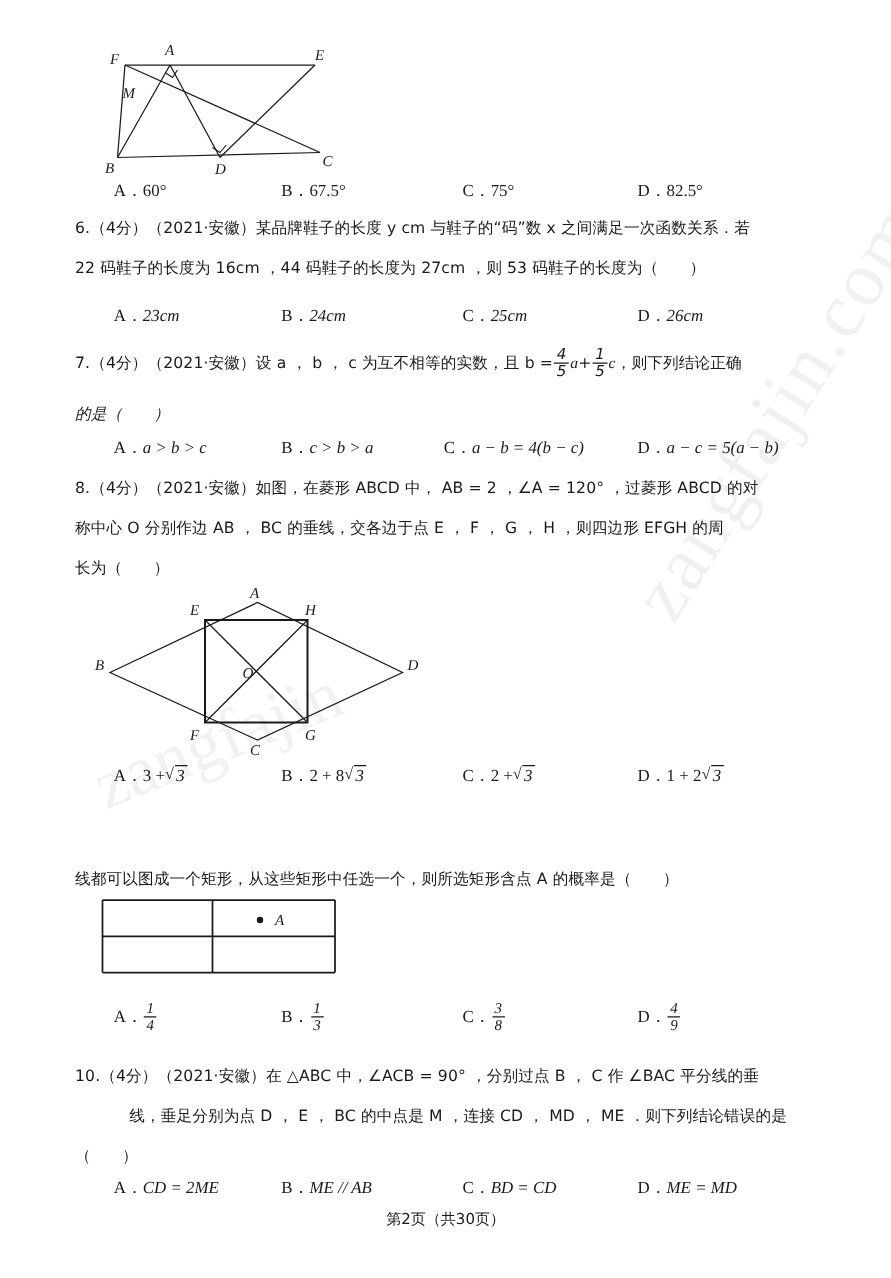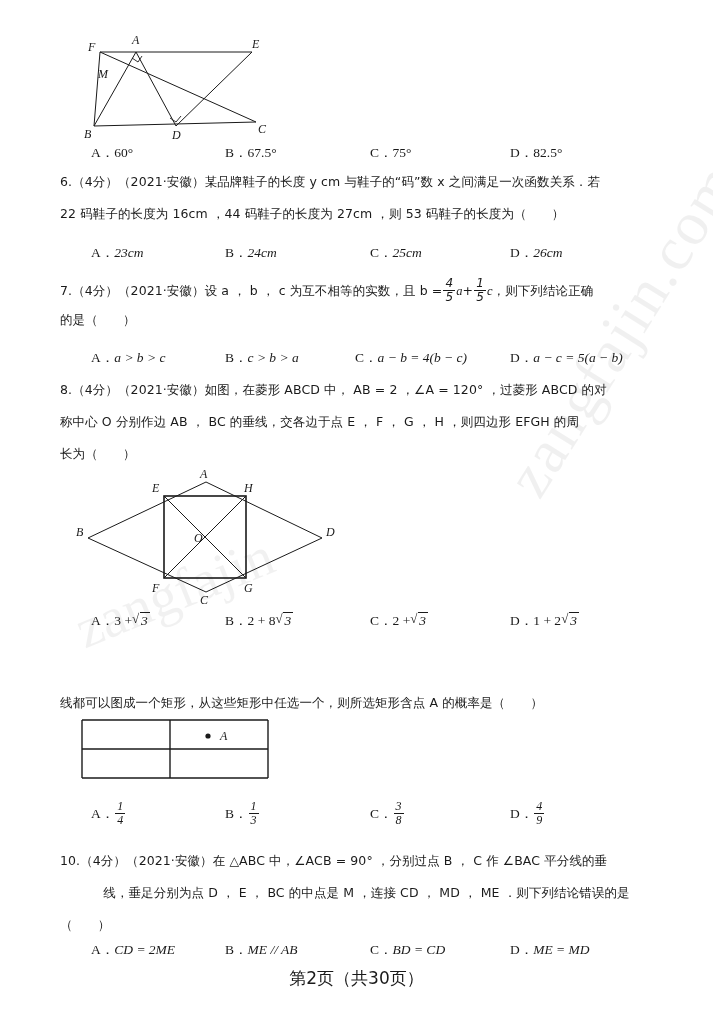--- a/index.html
+++ b/index.html
@@ -49,21 +49,21 @@
   .rad::before{content:"\221A";position:absolute;left:0;top:-1px;font-size:13px;}
   .rad .body{border-top:1px solid #1a1a1a;padding:0 2px 0 1px;display:inline-block;
              font-style:italic;line-height:1.15;}
 
   .fig{position:absolute;}
   svg{display:block;overflow:visible;}
   .lbl{font-family:"Liberation Serif",serif;font-style:italic;font-size:12px;fill:#1a1a1a;}
 
   .footer{
     position:absolute;left:0;right:0;top:966px;text-align:center;
-    font-family:"DejaVu Sans","Liberation Sans",sans-serif;font-size:17px;
+    font-family:"DejaVu Sans","Liberation Sans",sans-serif;font-size:12px;
   }
   .footer .box{
     display:inline-block;padding:1px 8px;
   }
 </style>
 </head>
 <body>
 
 <div class="page">
 
@@ -116,21 +116,21 @@
   <div class="opts" style="top:244px;">
     <span class="opt oA"><span class="lab">A．</span><span class="it">23cm</span></span>
     <span class="opt oB"><span class="lab">B．</span><span class="it">24cm</span></span>
     <span class="opt oC"><span class="lab">C．</span><span class="it">25cm</span></span>
     <span class="opt oD"><span class="lab">D．</span><span class="it">26cm</span></span>
   </div>
 
   <div class="qline cn" style="left:60px;top:277px;">
     <span>7.（4分）（2021·安徽）设 a ， b ， c 为互不相等的实数，且 b =</span><span class="frac bigfrac"><span class="n">4</span><span class="d">5</span></span><span class="it">a</span><span>+</span><span class="frac bigfrac"><span class="n">1</span><span class="d">5</span></span><span class="it">c</span><span>，则下列结论正确</span>
   </div>
-  <div class="qline cn" style="left:60px;top:311px;">的是（　　）</div>
+  <div class="qline cn" style="left:60px;top:322px;font-style:italic;">的是（　　）</div>
   <div class="opts" style="top:349px;">
     <span class="opt oA"><span class="lab">A．</span><span class="it">a &gt; b &gt; c</span></span>
     <span class="opt oB"><span class="lab">B．</span><span class="it">c &gt; b &gt; a</span></span>
     <span class="opt oC" style="left:355px;"><span class="lab">C．</span><span class="it">a − b = 4(b − c)</span></span>
     <span class="opt oD"><span class="lab">D．</span><span class="it">a − c = 5(a − b)</span></span>
   </div>
 
   <div class="qline cn" style="left:60px;top:381px;">8.（4分）（2021·安徽）如图，在菱形 ABCD 中， AB = 2 ，∠A = 120° ，过菱形 ABCD 的对</div>
   <div class="qline cn" style="left:60px;top:445px;">长为（　　）</div>
   <div class="qline cn" style="left:60px;top:413px;">称中心 O 分别作边 AB ， BC 的垂线，交各边于点 E ， F ， G ， H ，则四边形 EFGH 的周</div>

